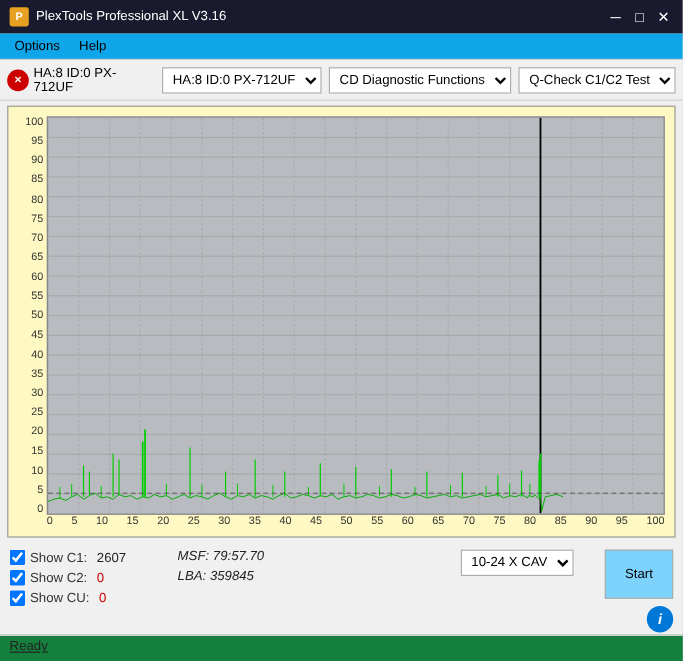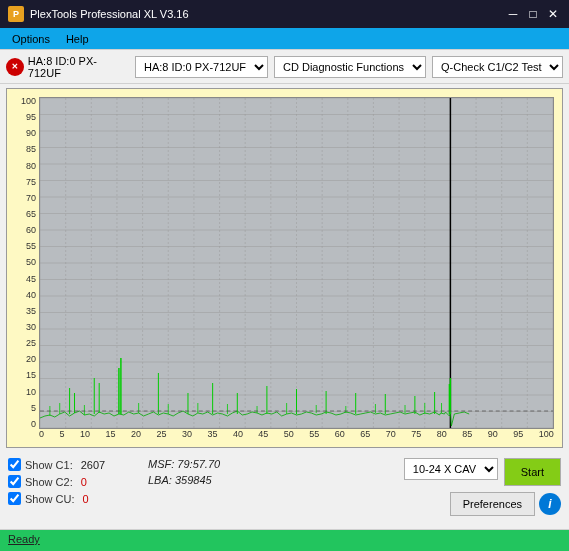--- a/index.html
+++ b/index.html
@@ -215,26 +215,27 @@
       display: flex;
       flex-direction: column;
       gap: 6px;
       align-items: flex-end;
     }
     .speed-row {
       display: flex;
       gap: 6px;
     }
     .start-btn {
-      background: #84cc16;
+      background: #7dd3fc;
       border: 1px solid #adadad;
       padding: 3px 16px;
       font-size: 11px;
       cursor: pointer;
-      height: 28px;
+      height: 41px;
+      margin-left: 20px;
     }
     .prefs-row {
       display: flex;
       align-items: center;
       gap: 4px;
     }
     .prefs-btn {
       background: #e8e8e8;
       border: 1px solid #adadad;
       padding: 3px 12px;
@@ -253,21 +254,21 @@
       cursor: pointer;
       display: flex;
       align-items: center;
       justify-content: center;
       font-style: italic;
       font-weight: bold;
     }
 
     
     .status-bar {
-      background: #22c55e;
+      background: #15803d;
       border-top: 1px solid #d0d0d0;
       padding: 3px 8px;
       font-size: 11px;
       color: #222;
       position: absolute;
       bottom: 0;
       left: 0;
       right: 0;
       height: 22px;
       text-decoration: underline;
@@ -491,21 +492,20 @@
   </div>
 
   <div class="right-controls">
     <div class="speed-row">
       <select>
         <option>10-24 X CAV</option>
       </select>
       <button class="start-btn">Start</button>
     </div>
     <div class="prefs-row">
-      <button class="prefs-btn">Preferences</button>
       <button class="info-btn">i</button>
     </div>
   </div>
 </div>
 
 <div class="status-bar">
   <span>Ready</span>
 </div>
 
 </body></html>

